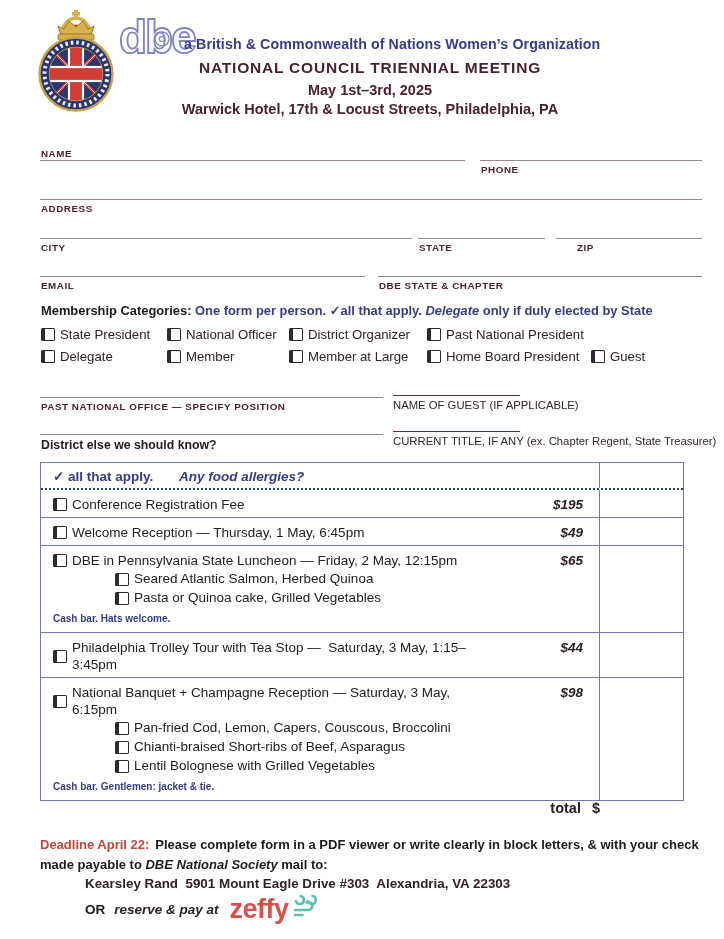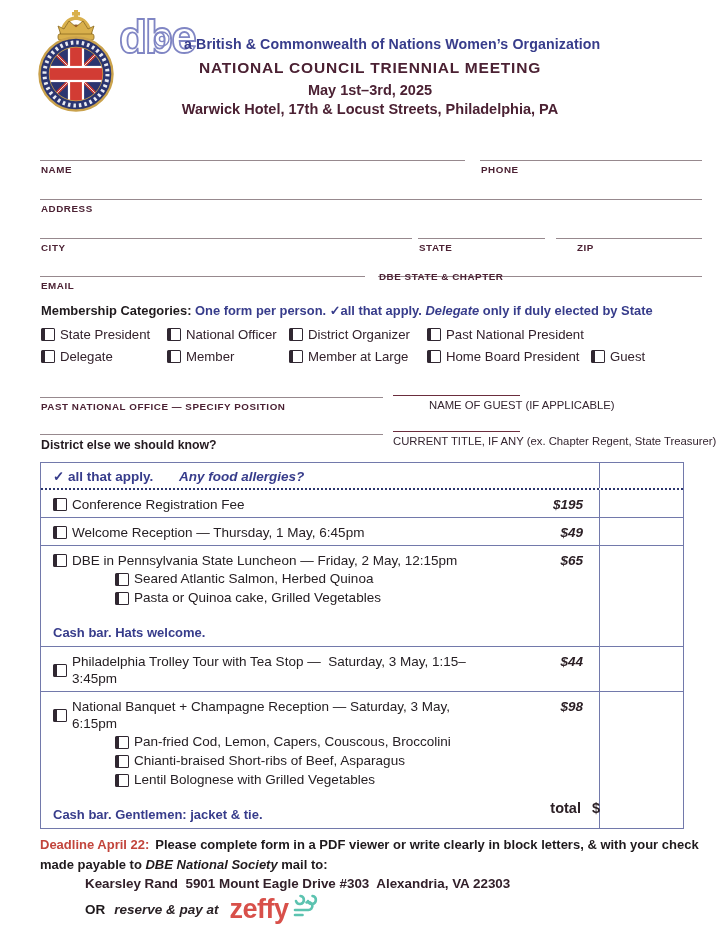--- a/index.html
+++ b/index.html
@@ -48,21 +48,21 @@
   .thead{display:flex;border-bottom:2px dotted #2c366e;}
   .thead .hl{flex:1;padding:5px 10px 4px 12px;font-size:13.5px;font-weight:bold;color:var(--blue);}
   .thead .q{font-style:italic;margin-left:22px;}
   .tcell{width:83px;flex:none;border-left:1.6px solid var(--tblue);}
   .trow{display:flex;}
   .trow + .trow{border-top:1.6px solid var(--tblue);}
   .tleft{flex:1;position:relative;padding:6px 10px 4px 12px;}
   .ttitle{font-size:13.5px;line-height:17px;color:var(--ink);display:flex;align-items:center;padding-right:100px;}
   .tprice{position:absolute;right:16px;top:7px;font-size:13.5px;font-weight:bold;color:#2c2026;font-style:italic;}
   .topt{margin-left:62px;margin-top:1px;font-size:13.5px;line-height:18px;color:var(--ink);display:flex;align-items:center;}
-  .tnote{color:var(--blue);font-weight:bold;font-size:13px;line-height:18px;margin-top:17px;}
+  .tnote{color:var(--blue);font-weight:bold;font-size:10px;line-height:18px;margin-top:3px;}
   
   .totalrow{position:absolute;left:40px;top:800px;width:560px;text-align:right;font-size:14.5px;font-weight:bold;color:#2c2026;}
   .totalrow .cur{margin-left:11px;}
   .total-input{position:absolute;left:612px;top:796px;width:72px;height:24px;}
   
   .deadline{position:absolute;left:40px;top:835px;width:664px;font-size:13px;font-weight:bold;line-height:19.5px;color:#1f1a1d;}
   .deadline .dlabel{color:var(--red);margin-right:6px;}
   .deadline .payee{font-style:italic;}
   .addr{position:absolute;left:85px;top:876px;font-size:13.4px;font-weight:bold;color:#32202a;white-space:nowrap;}
   .orline{position:absolute;left:85px;top:897px;display:flex;align-items:center;}
@@ -110,38 +110,38 @@
     <circle cx="44" cy="29" r="7" fill="none" stroke="#8086c4" stroke-width="1.4"></circle>
     <circle cx="44" cy="29" r="2.6" fill="none" stroke="#8086c4" stroke-width="1.4"></circle>
   </svg>
 
   <div class="orgline">a British &amp; Commonwealth of Nations Women’s Organization</div>
   <div class="ctr title">NATIONAL COUNCIL TRIENNIAL MEETING</div>
   <div class="ctr dates">May 1st–3rd, 2025</div>
   <div class="ctr venue">Warwick Hotel, 17th &amp; Locust Streets, Philadelphia, PA</div>
 
   <div class="wline" style="left:40px;top:140px;width:425px;"></div>
-  <div class="flabel" style="left:41px;top:164px;">NAME</div>
+  <div class="flabel" style="left:41px;top:148px;">NAME</div>
   <div class="wline" style="left:480px;top:140px;width:222px;"></div>
   <div class="flabel" style="left:481px;top:164px;">PHONE</div>
 
   <div class="wline" style="left:40px;top:179px;width:662px;"></div>
   <div class="flabel" style="left:41px;top:203px;">ADDRESS</div>
 
   <div class="wline" style="left:40px;top:218px;width:372px;"></div>
   <div class="flabel" style="left:41px;top:242px;">CITY</div>
   <div class="wline" style="left:418px;top:218px;width:127px;"></div>
   <div class="flabel" style="left:419px;top:242px;">STATE</div>
   <div class="wline" style="left:556px;top:218px;width:146px;"></div>
   <div class="flabel" style="left:557px;top:242px;margin-left:20px;">ZIP</div>
 
   <div class="wline" style="left:40px;top:256px;width:325px;"></div>
   <div class="flabel" style="left:41px;top:280px;">EMAIL</div>
   <div class="wline" style="left:378px;top:256px;width:324px;"></div>
-  <div class="flabel" style="left:379px;top:271px;">DBE STATE &amp; CHAPTER</div>
+  <div class="flabel" style="left:379px;top:280px;">DBE STATE &amp; CHAPTER</div>
 
   <div class="member">
     <div class="mhead">
       <span class="black">Membership Categories:</span>
       <span class="blue">One form per person. ✓all that apply.</span>
       <span class="blue it">Delegate</span>
       <span class="blue">only if duly elected by State</span>
     </div>
     <div class="mgrid">
         <span class="mitem">
@@ -181,21 +181,21 @@
         <span class="mitem">
           <span class="cb"></span>
           <span>Guest</span>
         </span>
       </div>
   </div>
 
   <div class="wline" style="left:40px;top:377px;width:343px;"></div>
   <div class="flabel" style="left:41px;top:401px;">PAST NATIONAL OFFICE — SPECIFY POSITION</div>
   <div class="wline mline" style="left:393px;top:375px;width:127px;"></div>
-  <div class="flabel2" style="left:393px;top:399px;margin-left:36px;">NAME OF GUEST (IF APPLICABLE)</div>
+  <div class="flabel2" style="left:393px;top:399px;">NAME OF GUEST (IF APPLICABLE)</div>
 
   <div class="wline" style="left:40px;top:414px;width:343px;"></div>
   <div class="flabel3" style="left:41px;top:438px;">District else we should know?</div>
   <div class="wline mline" style="left:393px;top:411px;width:127px;"></div>
   <div class="flabel2" style="left:393px;top:435px;">CURRENT TITLE, IF ANY (ex. Chapter Regent, State Treasurer)</div>
 
   <div class="etable">
     <div class="thead">
       <div class="hl">
         <span>✓ all that apply.</span>

